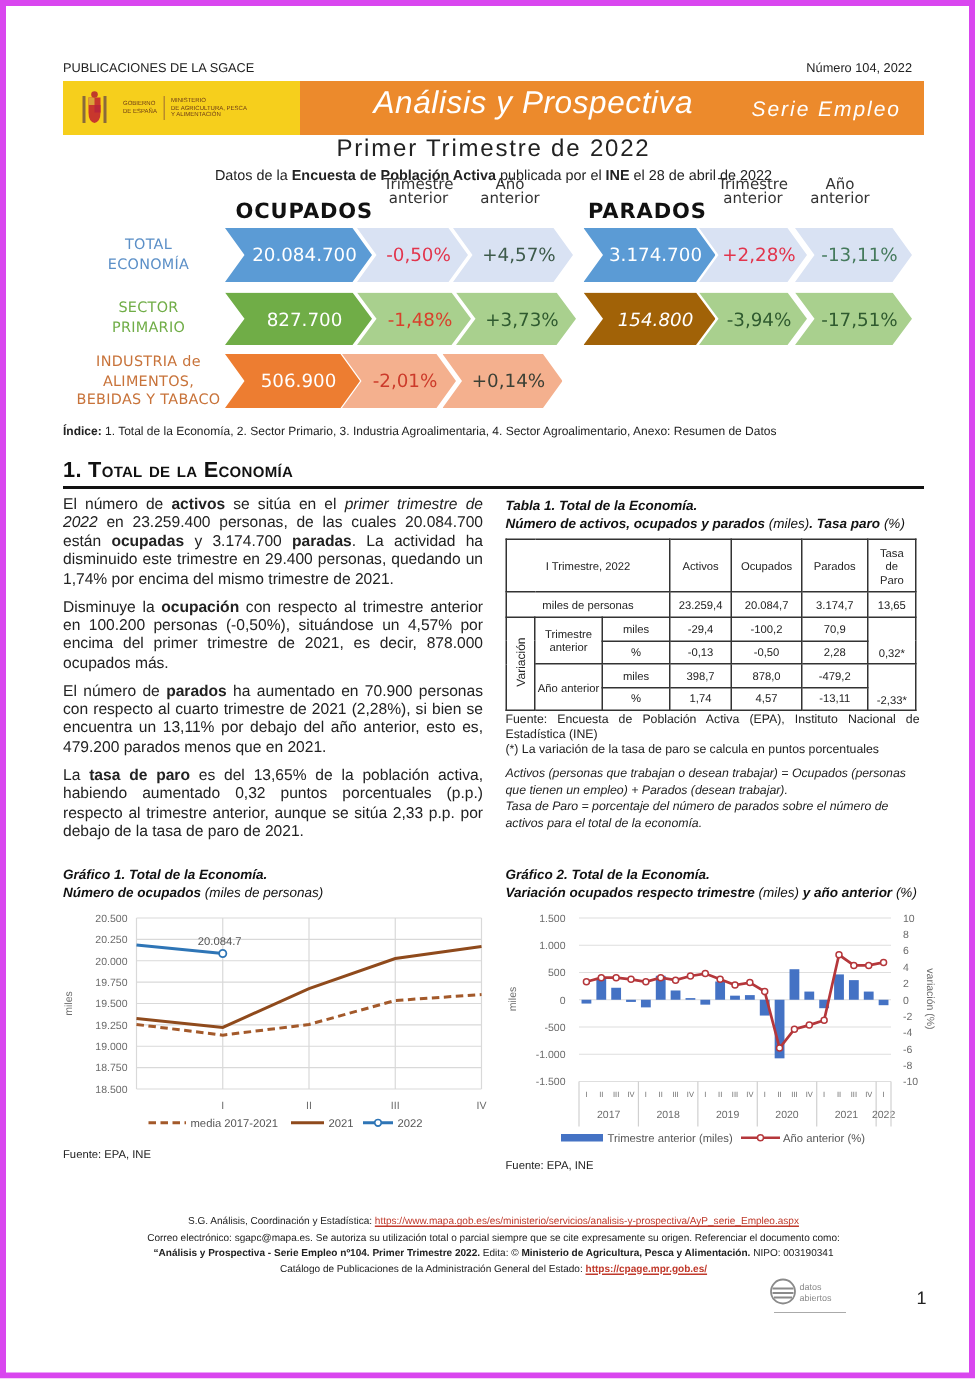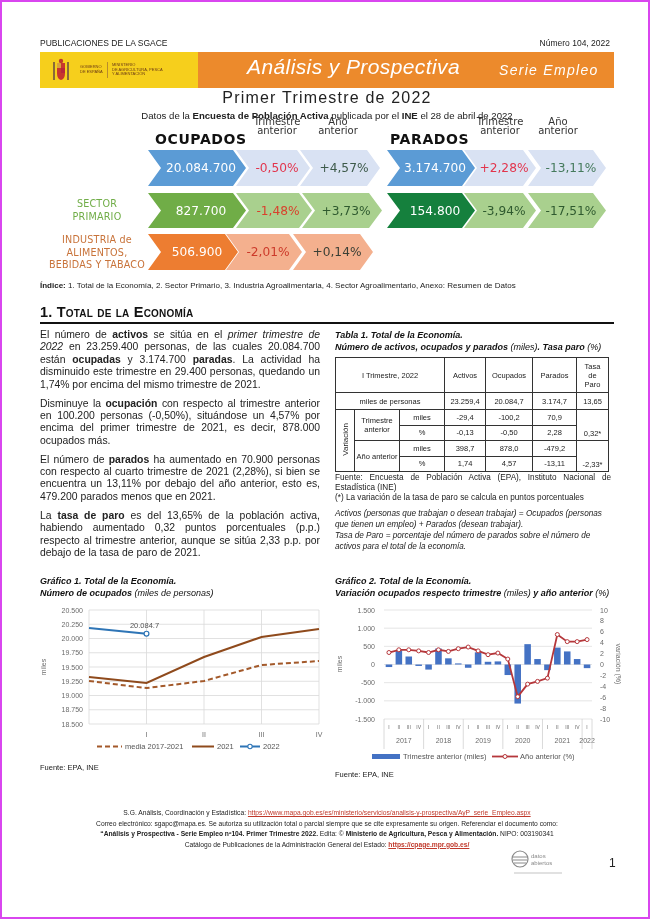--- a/index.html
+++ b/index.html
@@ -1,17 +1,17 @@
 <!DOCTYPE html>
 <html><head>
 <meta charset="utf-8">
 <style>
   html,body{margin:0;padding:0;background:#fff;}
   #page{position:relative;width:650px;height:919px;background:#fff;overflow:hidden;
-        font-family:"Liberation Sans",sans-serif;color:#222;box-sizing:border-box;border:2px solid #d946ef;}
+        font-family:"Liberation Sans",sans-serif;color:#222;box-sizing:border-box;border:4px solid #d946ef;}
   .abs{position:absolute;}
   .pub{top:36px;font-size:8.5px;color:#222;}
   #banner{left:38px;top:50px;width:574px;height:36px;background:#ec8a2c;}
   #banner-yellow{left:0;top:0;width:158px;height:36px;background:#f6cf1c;}
   #coat{left:12px;top:6px;width:18px;height:24px;}
   .govtxt{font-size:4px;line-height:4.5px;color:#6b3a17;font-family:"Liberation Sans",sans-serif;}
   #gov-divider{left:67px;top:10px;width:1px;height:16px;background:#b98c2b;}
   #banner-title{left:207px;top:3px;font-style:italic;font-size:21px;color:#fff;letter-spacing:.4px;}
   #banner-series{left:459px;top:10px;font-style:italic;font-size:14px;color:#fff;letter-spacing:1.3px;}
   #main-title{left:0;width:650px;top:87px;text-align:center;font-size:16px;letter-spacing:1.2px;color:#222;}
@@ -98,20 +98,24 @@
   <div class="abs hdr-big" style="left:388px">PARADOS</div>
   <div class="abs hdr-small" style="left:473px">
     <div>Trimestre</div>
     <div>anterior</div>
   </div>
   <div class="abs hdr-small" style="left:531px">
     <div>Año</div>
     <div>anterior</div>
   </div>
 
+  <div class="abs rowlabel" style="top: 154px; color: rgb(91, 143, 199);">
+    <div>TOTAL</div>
+    <div>ECONOMÍA</div>
+  </div>
   <div class="arrow main" style="left: 146px; top: 148px; width: 98px; height: 36px; background: rgb(91, 155, 213);">
       <span>20.084.700</span>
     </div>
   <div class="arrow" style="left: 234px; top: 148px; width: 74px; height: 36px; background: rgb(217, 226, 243);">
       <span style="color: rgb(226, 52, 76);">-0,50%</span>
     </div>
   <div class="arrow" style="left: 298px; top: 148px; width: 80px; height: 36px; background: rgb(217, 226, 243);">
       <span style="color: rgb(61, 90, 74);">+4,57%</span>
     </div>
   <div class="arrow main" style="left: 385px; top: 148px; width: 88px; height: 36px; background: rgb(91, 155, 213);">
@@ -130,21 +134,21 @@
   </div>
   <div class="arrow main" style="left: 146px; top: 191px; width: 98px; height: 35px; background: rgb(112, 173, 71);">
       <span>827.700</span>
     </div>
   <div class="arrow" style="left: 234px; top: 191px; width: 76px; height: 35px; background: rgb(169, 208, 142);">
       <span style="color: rgb(217, 64, 44);">-1,48%</span>
     </div>
   <div class="arrow" style="left: 300px; top: 191px; width: 80px; height: 35px; background: rgb(169, 208, 142);">
       <span style="color: rgb(47, 90, 47);">+3,73%</span>
     </div>
-  <div class="arrow main" style="left: 385px; top: 191px; width: 88px; height: 35px; background: #15803d;">
+  <div class="arrow main" style="left: 385px; top: 191px; width: 88px; height: 35px; background: #a16207; font-style: italic;">
       <span>154.800</span>
     </div>
   <div class="arrow" style="left: 462px; top: 191px; width: 72px; height: 35px; background: rgb(169, 208, 142);">
       <span style="color: rgb(47, 90, 47);">-3,94%</span>
     </div>
   <div class="arrow" style="left: 526px; top: 191px; width: 78px; height: 35px; background: rgb(169, 208, 142);">
       <span style="color: rgb(47, 90, 47);">-17,51%</span>
     </div>
 
   <div class="abs rowlabel" style="top: 232px; color: rgb(200, 115, 58);">

